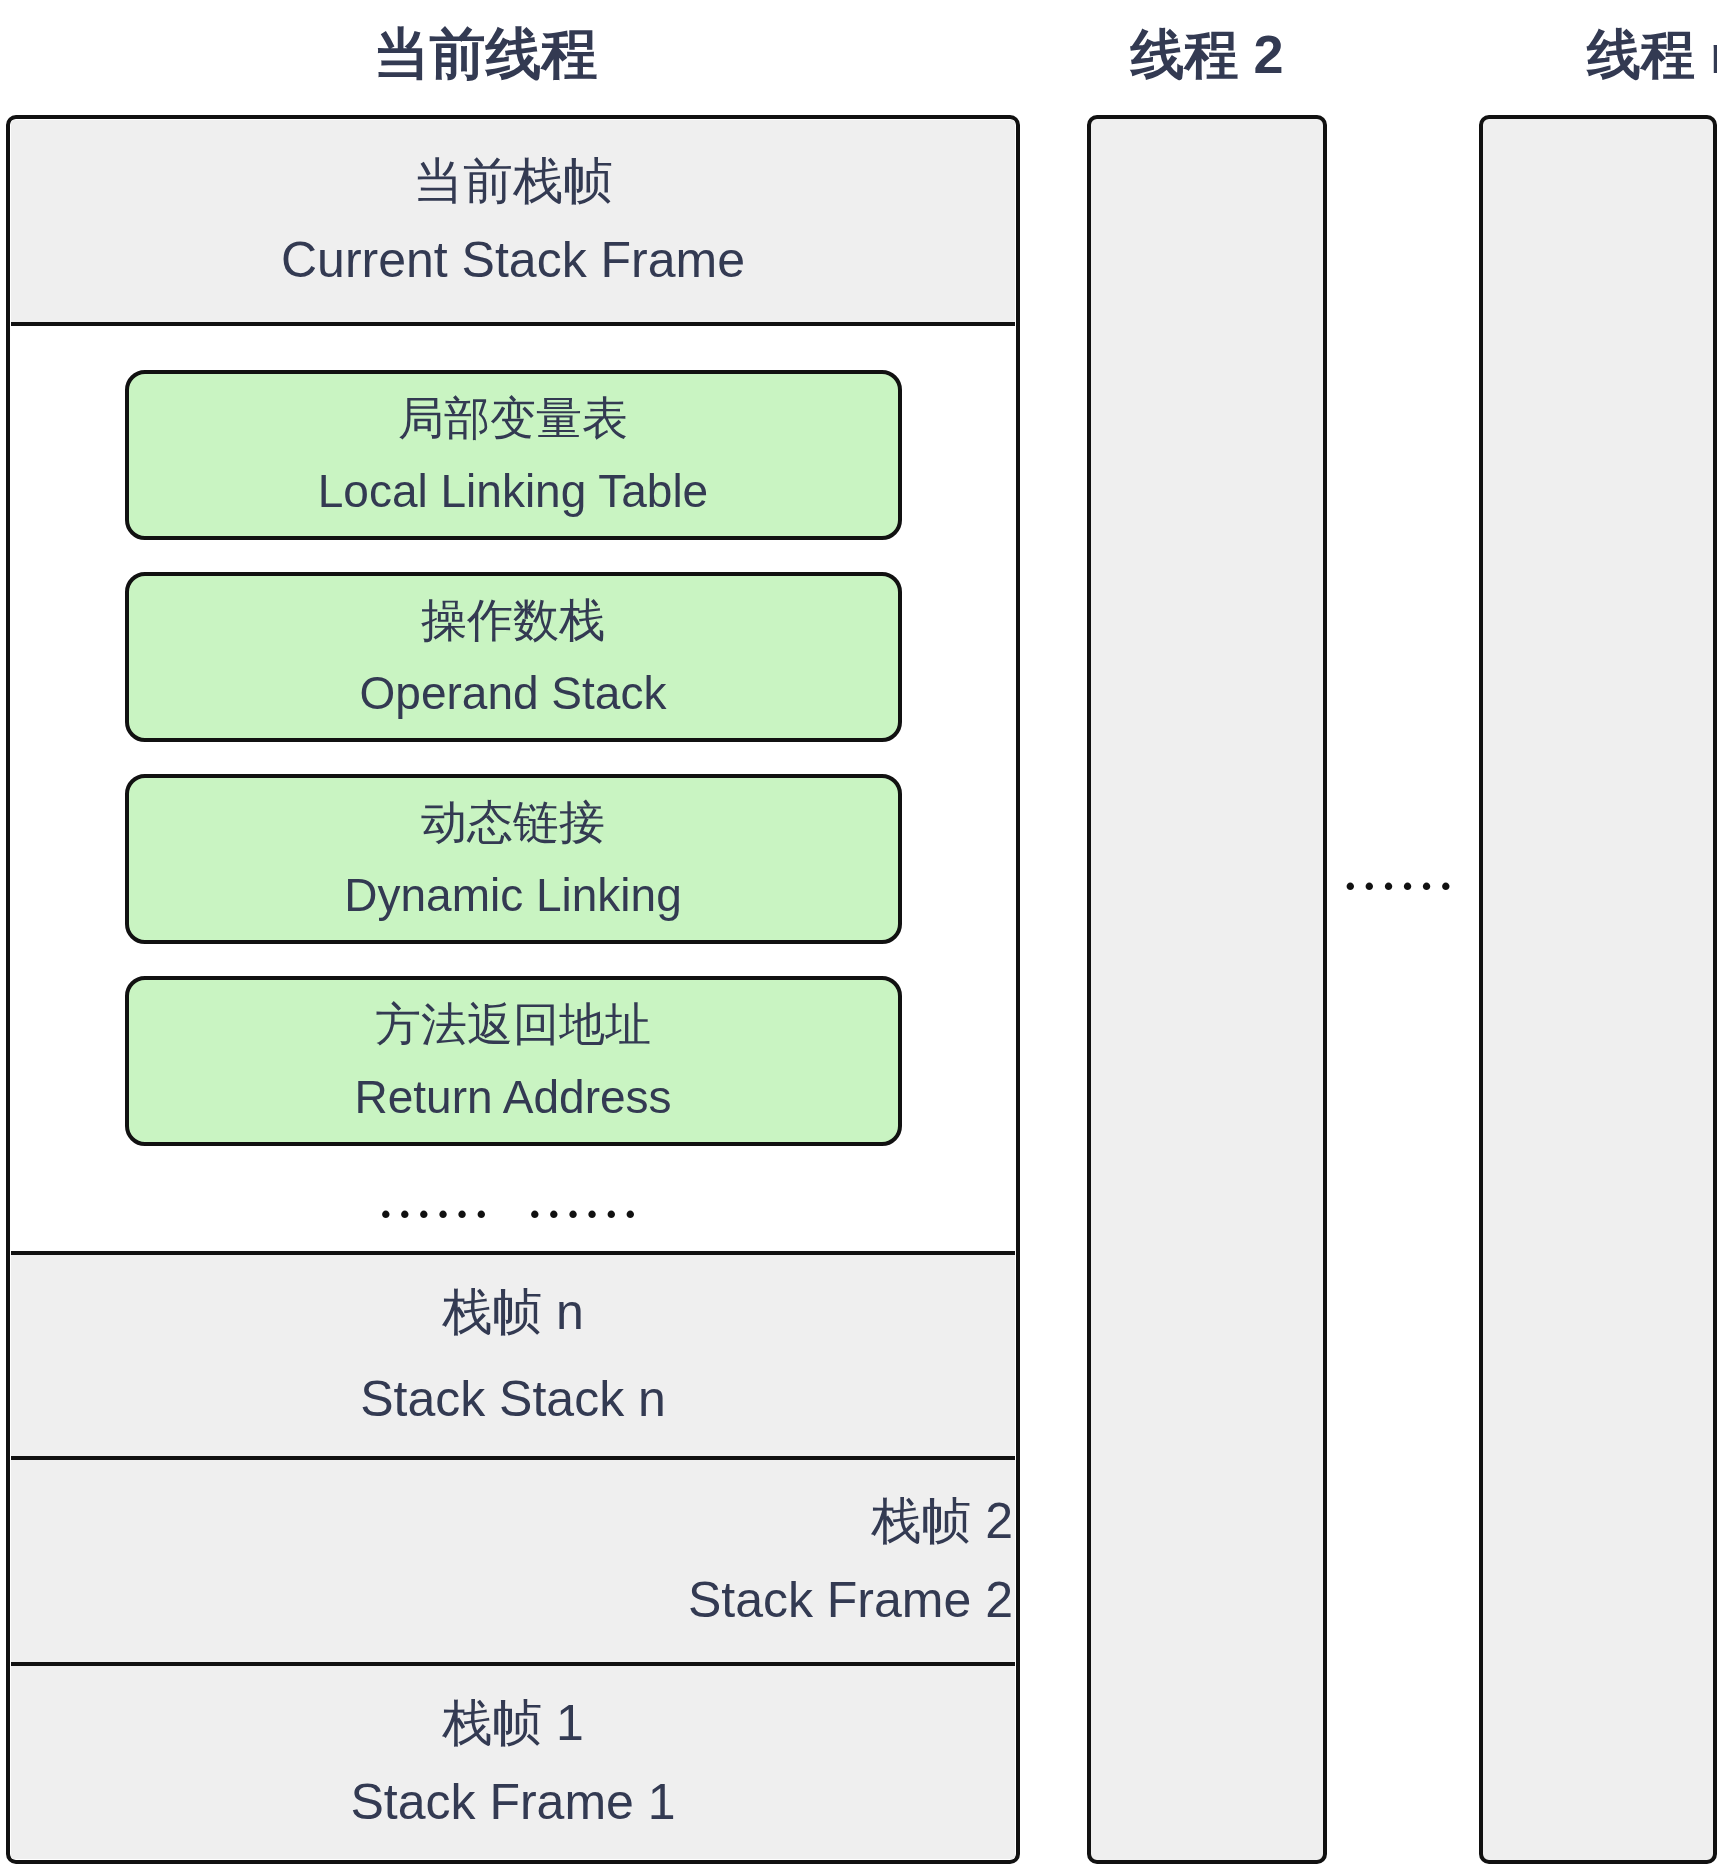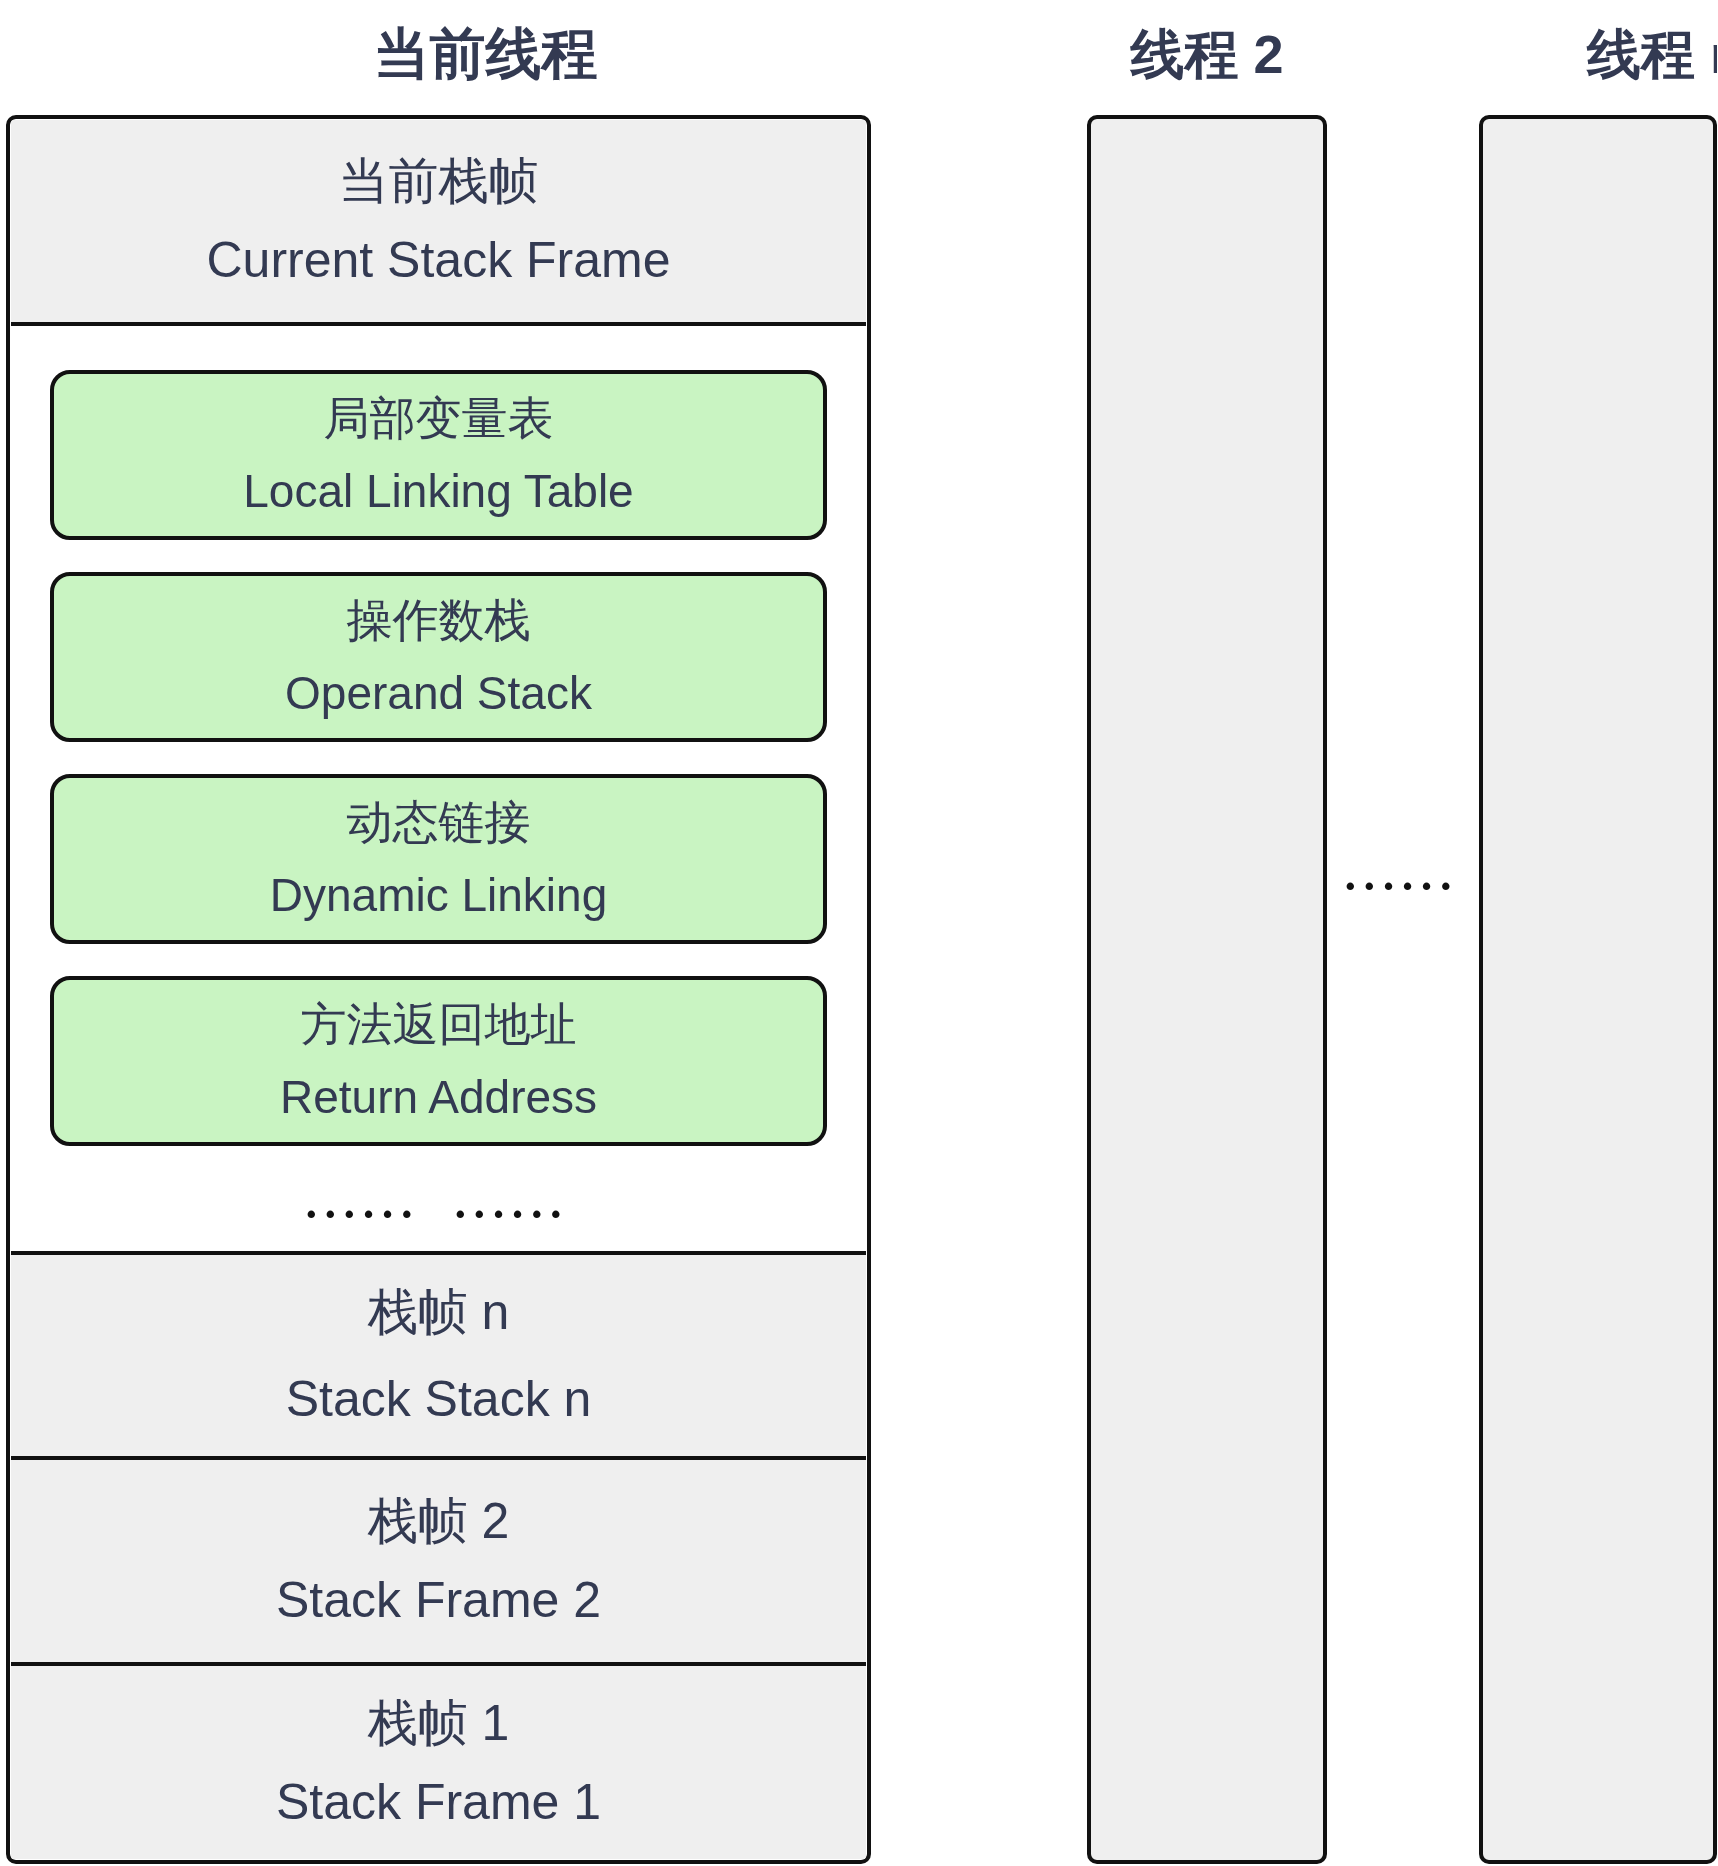--- a/index.html
+++ b/index.html
@@ -24,21 +24,21 @@
     font-size: 54px;
     color: #333a52;
   }
   .col-label.main { left: 4px;    width: 959px; font-size: 56px; }
   .col-label.t2   { left: 1085px; width: 240px; }
   .col-label.tn   { left: 1544px; width: 238px; }
 
   .main-box {
     position: absolute;
     left: 4px; top: 113px;
-    width: 865px; height: 1749px;
+    width: 1014px; height: 1749px;
     border: 4px solid #111111;
     border-radius: 10px;
     background: #ffffff;
     display: flex;
     flex-direction: column;
     overflow: hidden;
   }
   .section {
     display: flex;
     flex-direction: column;
@@ -84,21 +84,21 @@
   .dots {
     font-size: 26px;
     font-weight: 700;
     letter-spacing: 10px;
     color: #111111;
     white-space: pre;
   }
 
   .frame-section { border-top: 4px solid #111111; }
   .frame-n { height: 205px; gap: 8px; }
-  .frame-2 { height: 206px; }
+  .frame-2 { height: 206px; align-items: flex-end; }
   .frame-1 { flex: 1; }
 
   .thread-col {
     position: absolute;
     top: 113px;
     height: 1749px;
     border: 4px solid #111111;
     border-radius: 10px;
     background: #efefef;
   }

